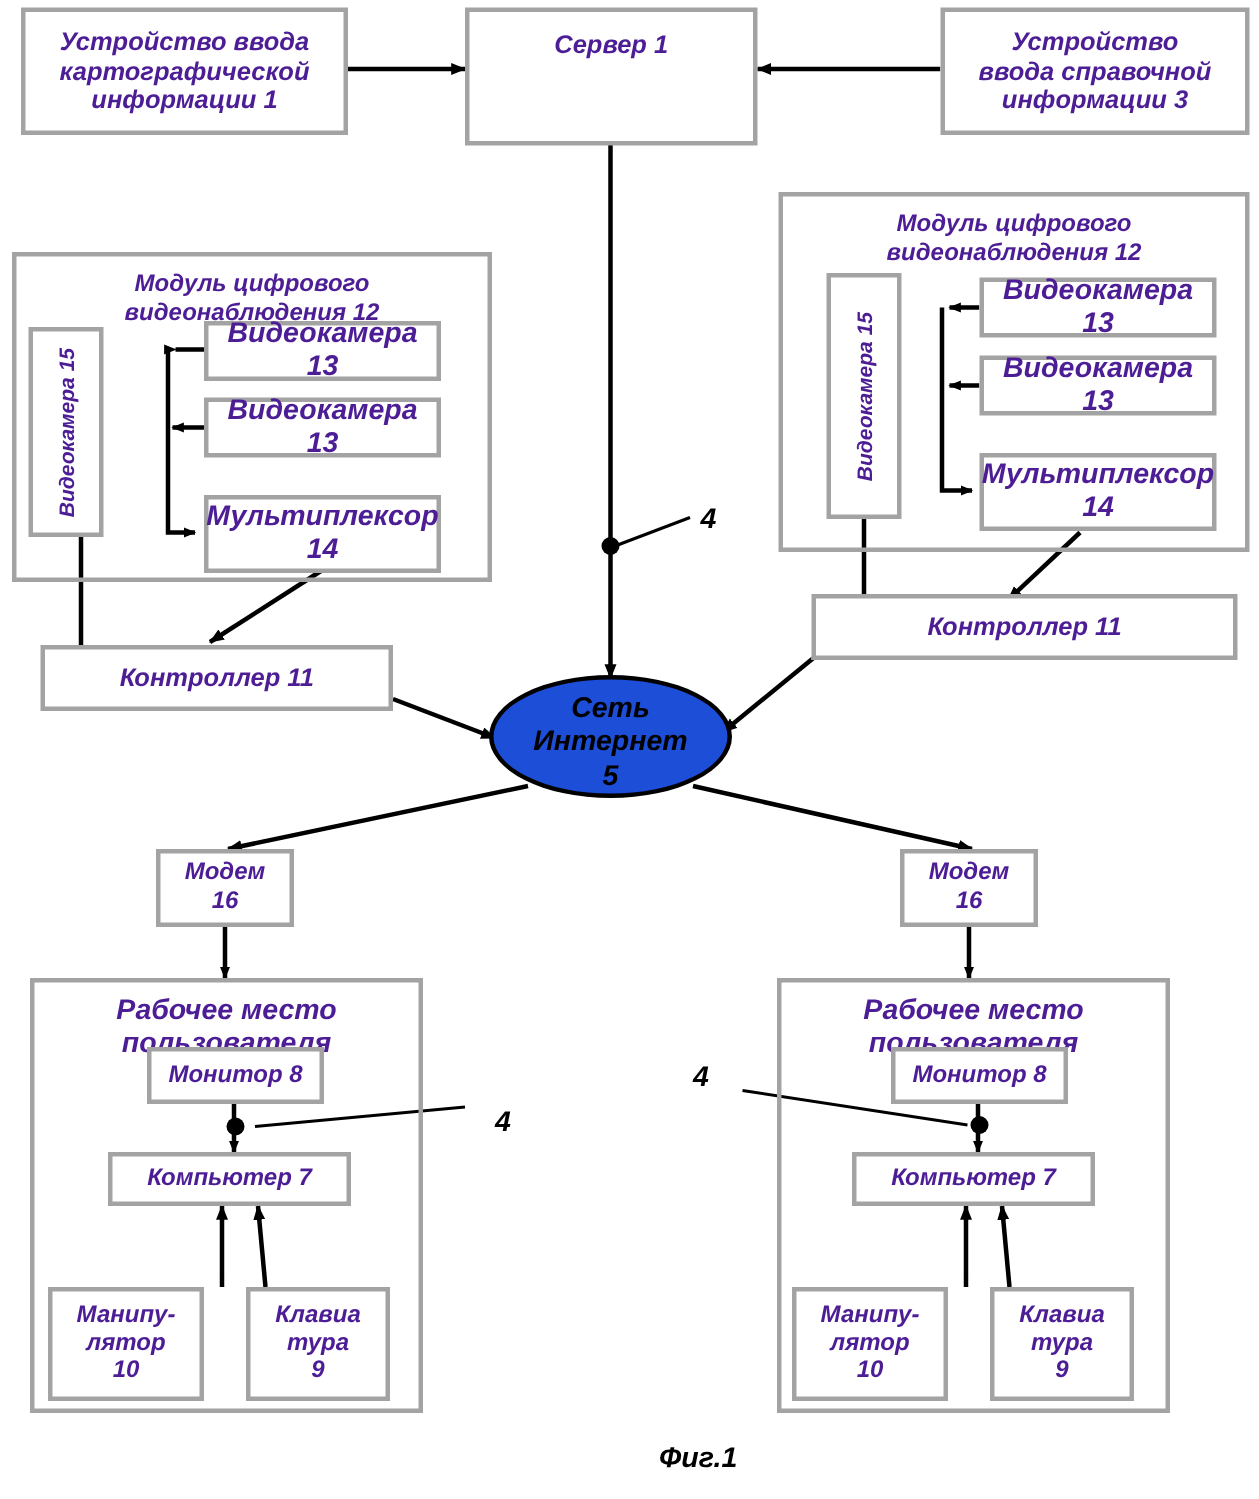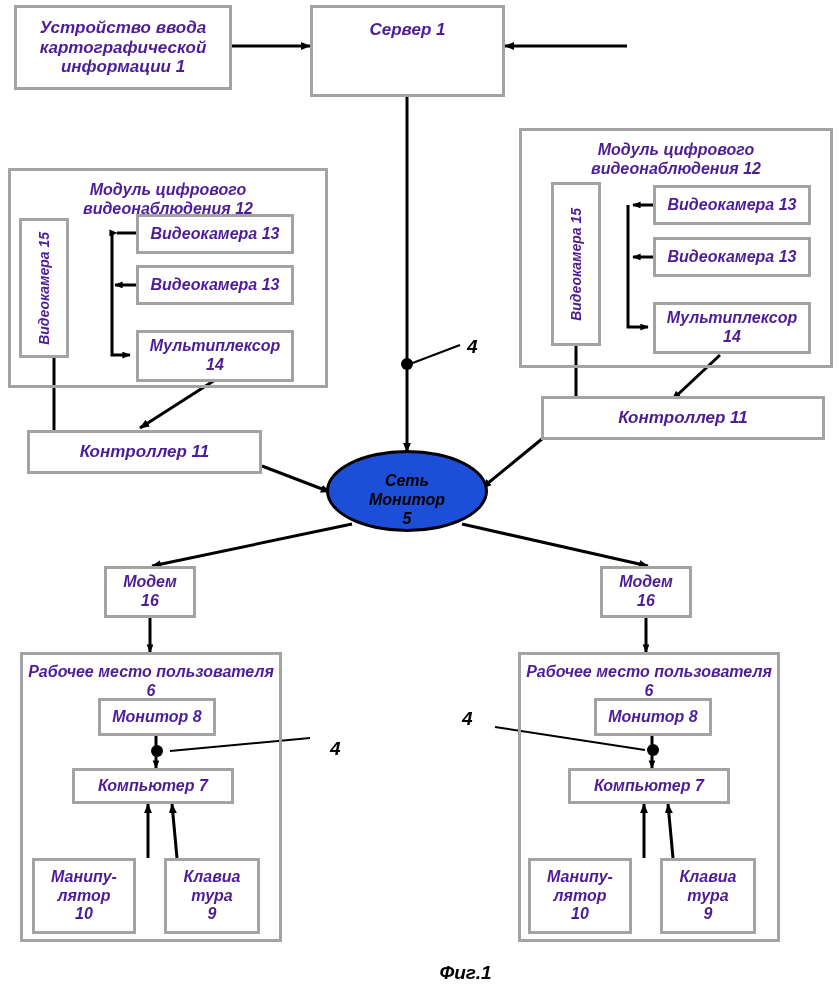--- a/index.html
+++ b/index.html
@@ -78,21 +78,21 @@
     position:absolute;
     width:100%;
     text-align:center;
     font-style:italic;
     font-weight:bold;
     font-size:19px;
     margin-left:46px;
   }
   .f17{font-size:17px;}
   .f16{font-size:16px;}
-  .f15{font-size:16px;}
+  .f15{font-size:19px;}
   .f14{font-size:14px;}
 </style>
 </head>
 <body>
 
 <div id="page">
 
   <svg class="layer" viewBox="0 0 839 999">
     <defs>
       <marker id="ar" markerWidth="11" markerHeight="11" refX="9.2" refY="4" orient="auto" markerUnits="userSpaceOnUse">
@@ -176,20 +176,27 @@
       <span>Устройство ввода</span><br>
       <span>картографической</span><br>
       <span>информации 1</span>
     </span>
   </div>
 
   <div class="box f17 container" style="left:310px; top:5px; width:195px; height:92px; padding-top:12px;">
     <span class="ttl">Сервер  1</span>
   </div>
 
+  <div class="box f17" style="left:627px; top:5px; width:206px; height:85px;">
+    <span>
+      <span>Устройство</span><br>
+      <span>ввода справочной</span><br>
+      <span>информации   3</span>
+    </span>
+  </div>
 
   <div class="box f16 container" style="left:8px; top:168px; width:320px; height:220px; padding-top:10px;">
     <span class="ttl">
       <span>Модуль цифрового</span><br>
       <span>видеонаблюдения 12</span>
     </span>
   </div>
 
   <div class="box f14" style="left:19px; top:218px; width:50px; height:140px;">
     <span class="vert">Видеокамера 15</span>
@@ -240,21 +247,21 @@
     </span>
   </div>
 
   <div class="box f17" style="left:541px; top:396px; width:284px; height:44px;">
     <span>Контроллер 11</span>
   </div>
 
   <div class="ellipse f15" style="left:326px; top:450px; width:162px; height:82px;">
     <span>
       <span>Сеть</span><br>
-      <span>Монитор</span><br>
+      <span>Интернет</span><br>
       <span>5</span>
     </span>
   </div>
 
   <div class="box f16" style="left:104px; top:566px; width:92px; height:52px;">
     <span>
       <span>Модем</span><br>
       <span>16</span>
     </span>
   </div>

